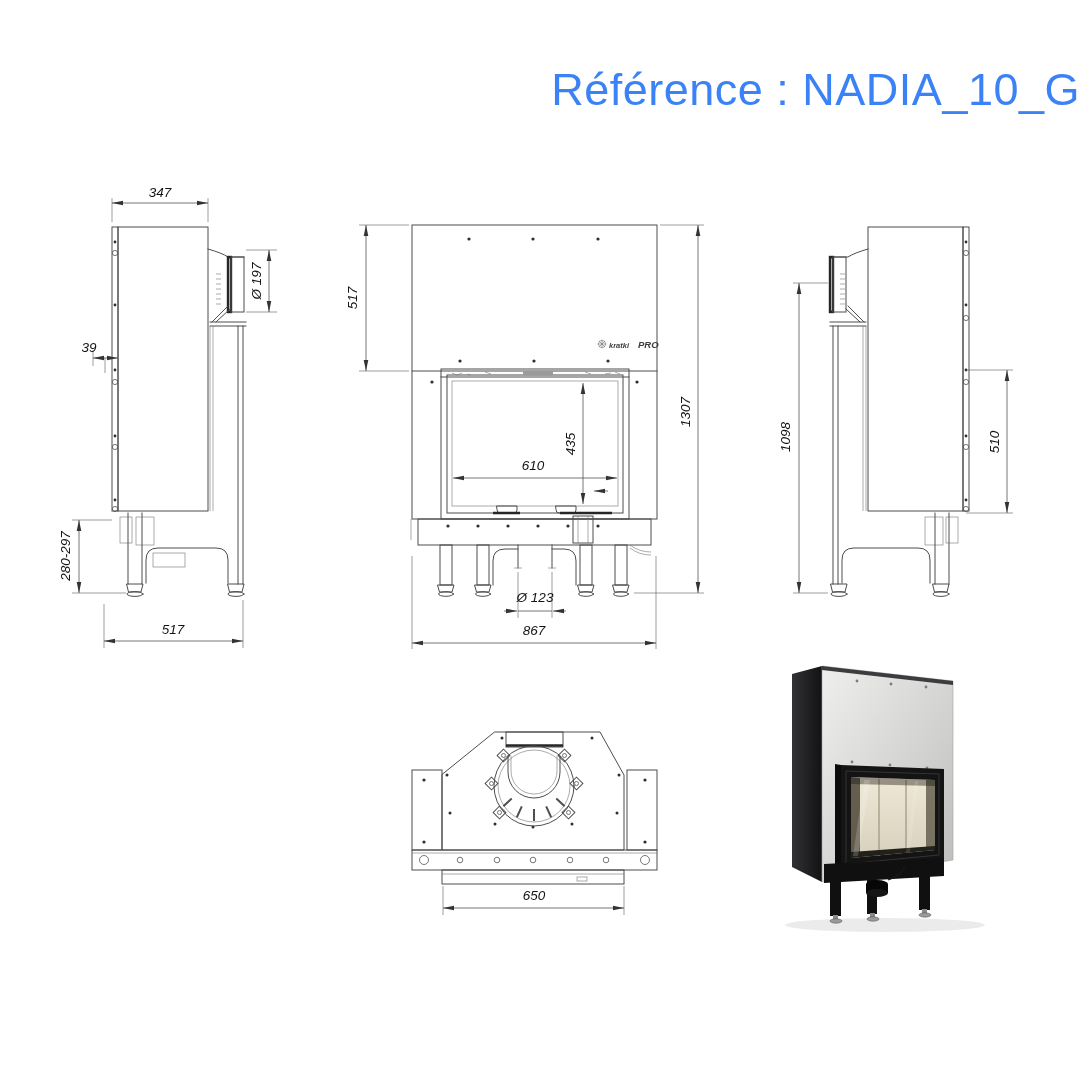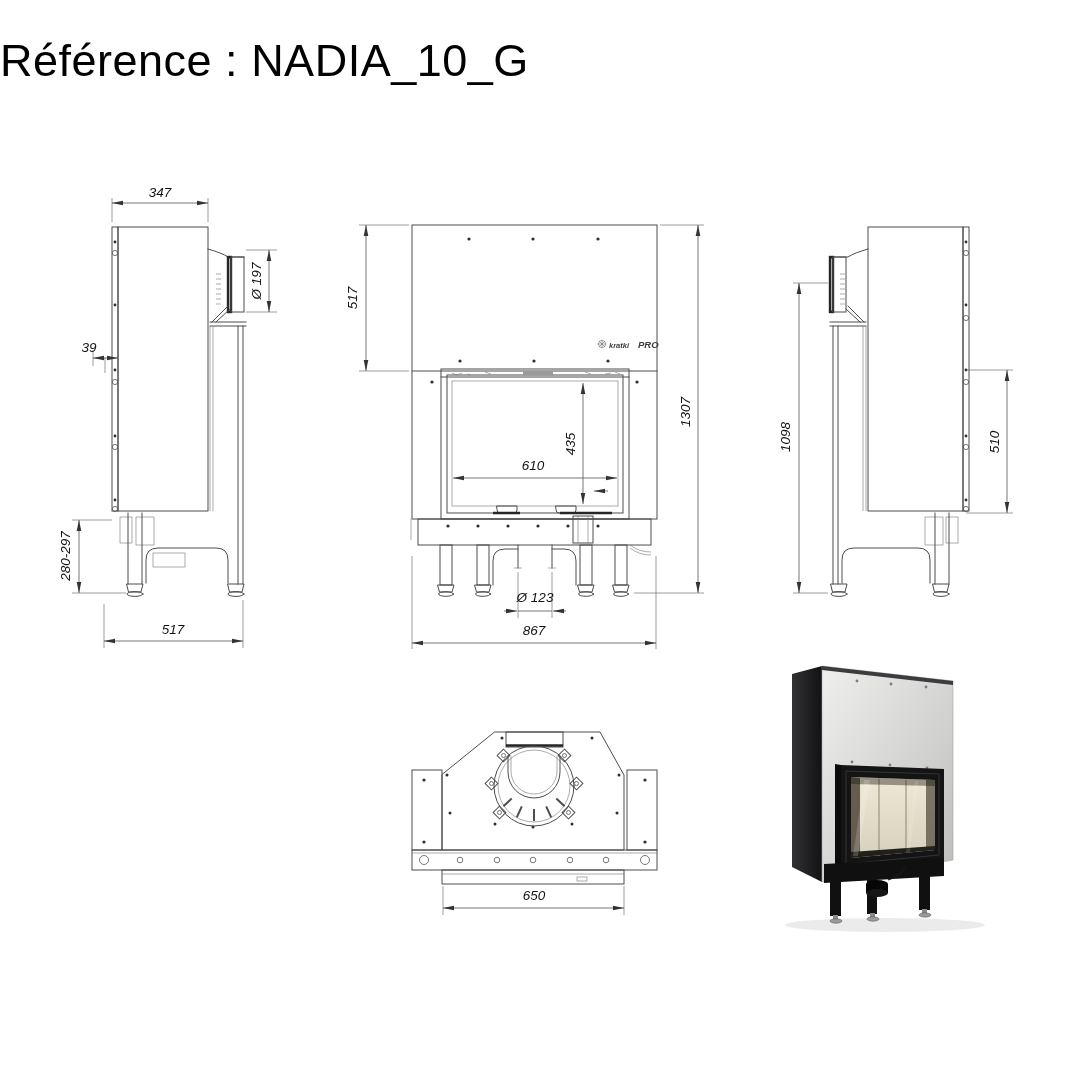--- a/index.html
+++ b/index.html
@@ -1,18 +1,18 @@
 <!DOCTYPE html>
 <html><head>
 <meta charset="utf-8">
 <style>
   html,body{margin:0;padding:0;width:1080px;height:1080px;background:#ffffff;
     font-family:"Liberation Sans",sans-serif;overflow:hidden;position:relative}
-  .title{position:absolute;top:35px;left:0;width:100%;text-align:left;
-    font-size:45px;font-weight:300;color:#000000;letter-spacing:.5px}
+  .title{position:absolute;top:64px;left:0;width:100%;text-align:right;
+    font-size:45px;font-weight:300;color:#3b82f6;letter-spacing:.5px}
   svg.sheet{position:absolute;top:0;left:0}
   .ln{stroke:#4d4d4d;stroke-width:1;fill:none;stroke-linecap:square}
   .lt{stroke:#737373;stroke-width:.6;fill:none}
   .dk{stroke:#262626;stroke-width:2.4;fill:none}
   .dim{stroke:#4a4a4a;stroke-width:.75;fill:none}
   .ext{stroke:#5a5a5a;stroke-width:.6;fill:none}
   .dtxt{font-style:italic;font-size:13.5px;fill:#141414;font-family:"Liberation Sans",sans-serif}
   .mid{text-anchor:middle}
   .dot{fill:#2e2e2e;stroke:none}
   .scr{fill:none;stroke:#555;stroke-width:.8}

